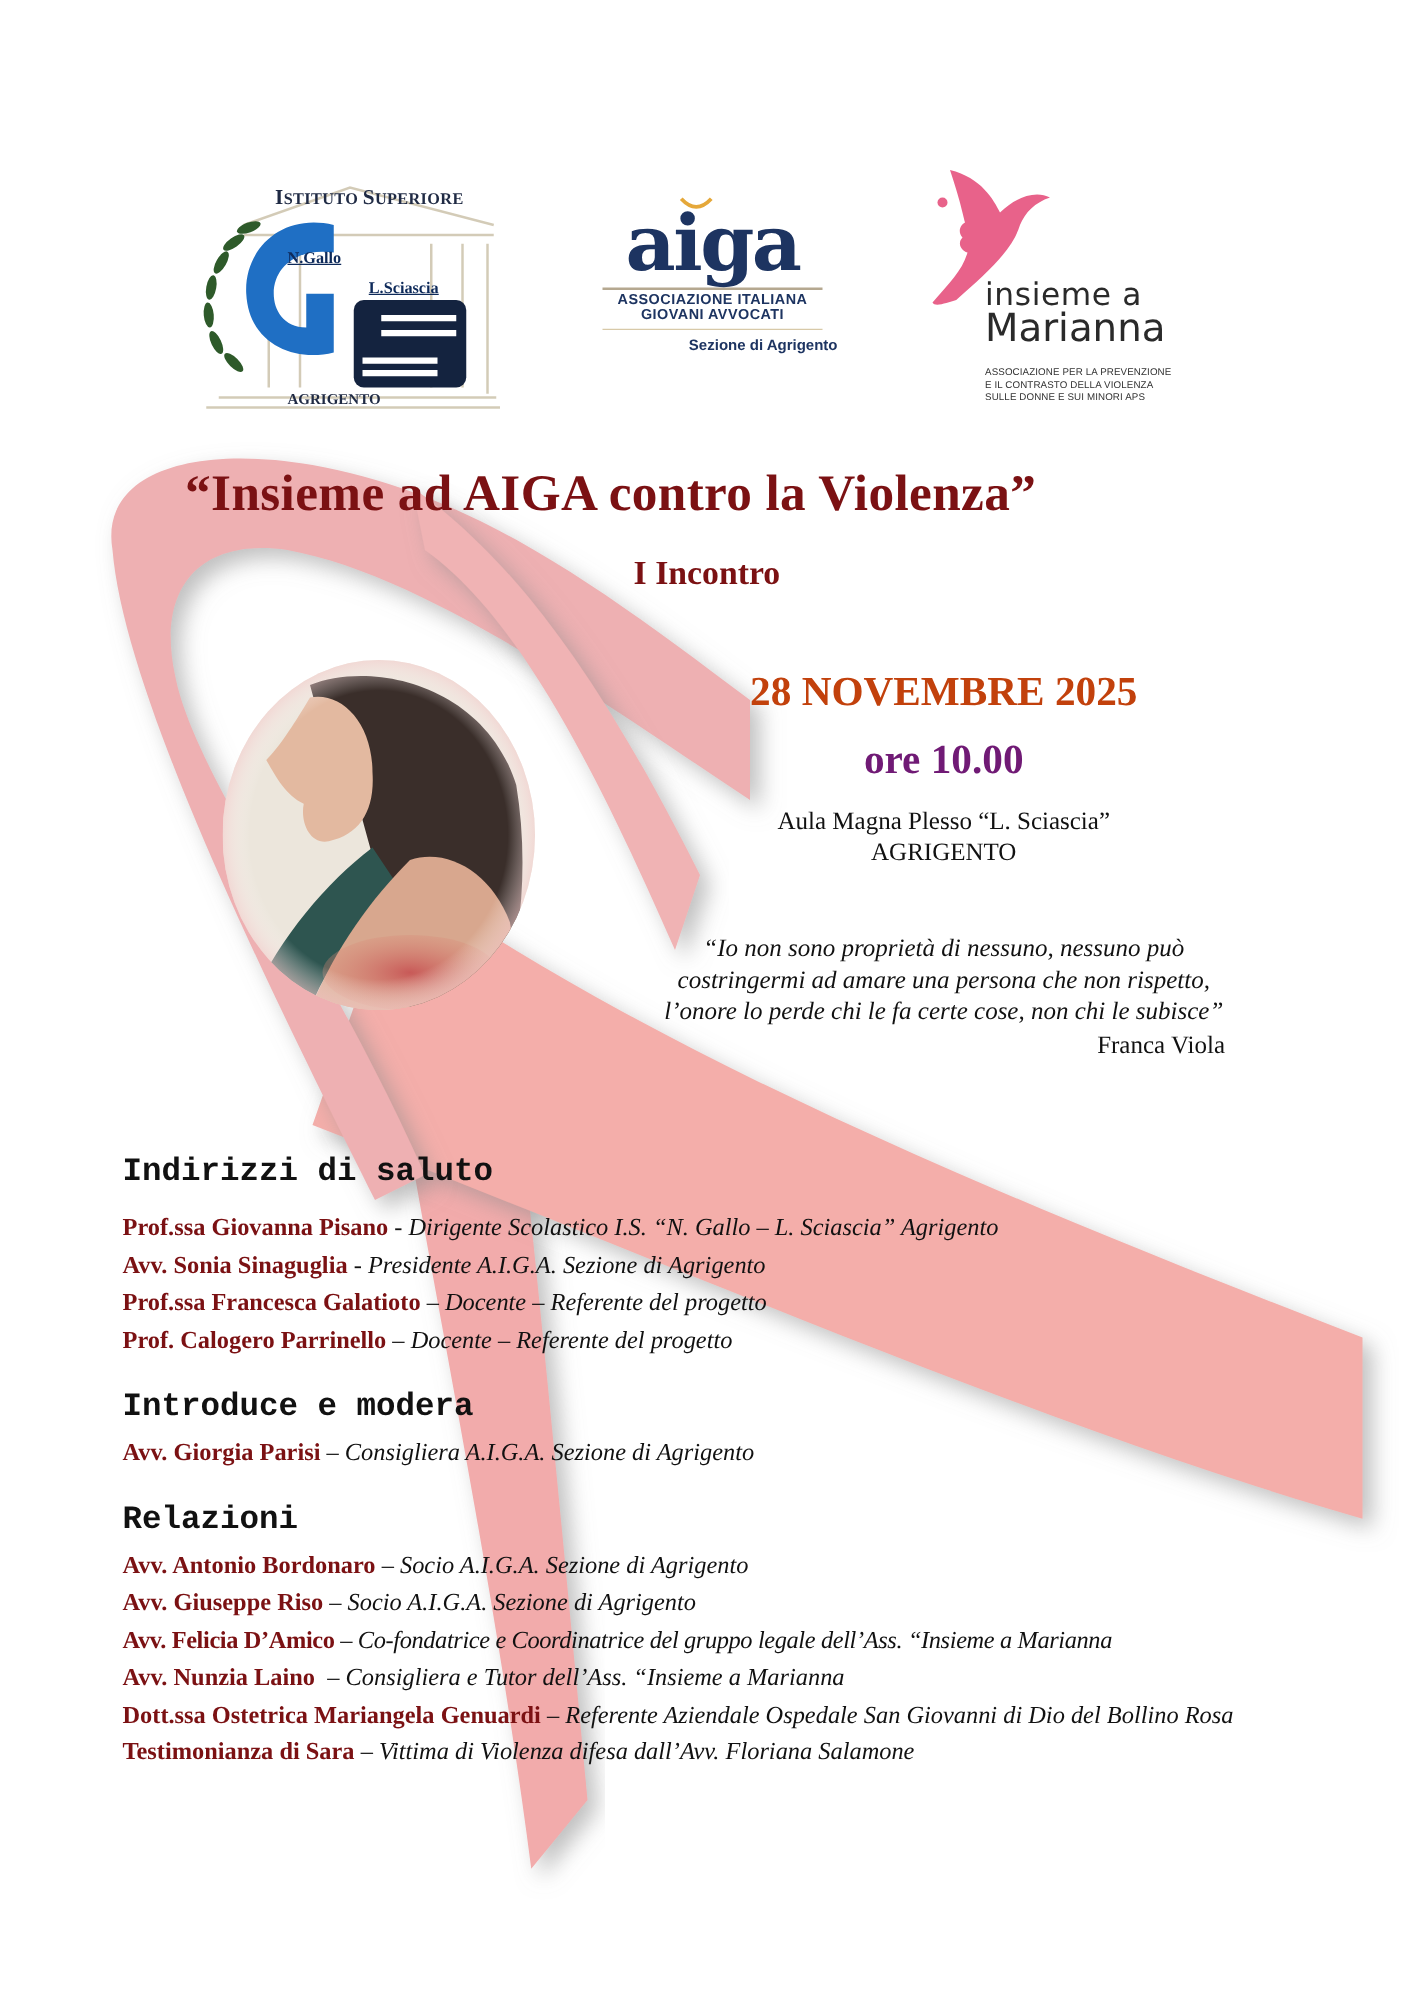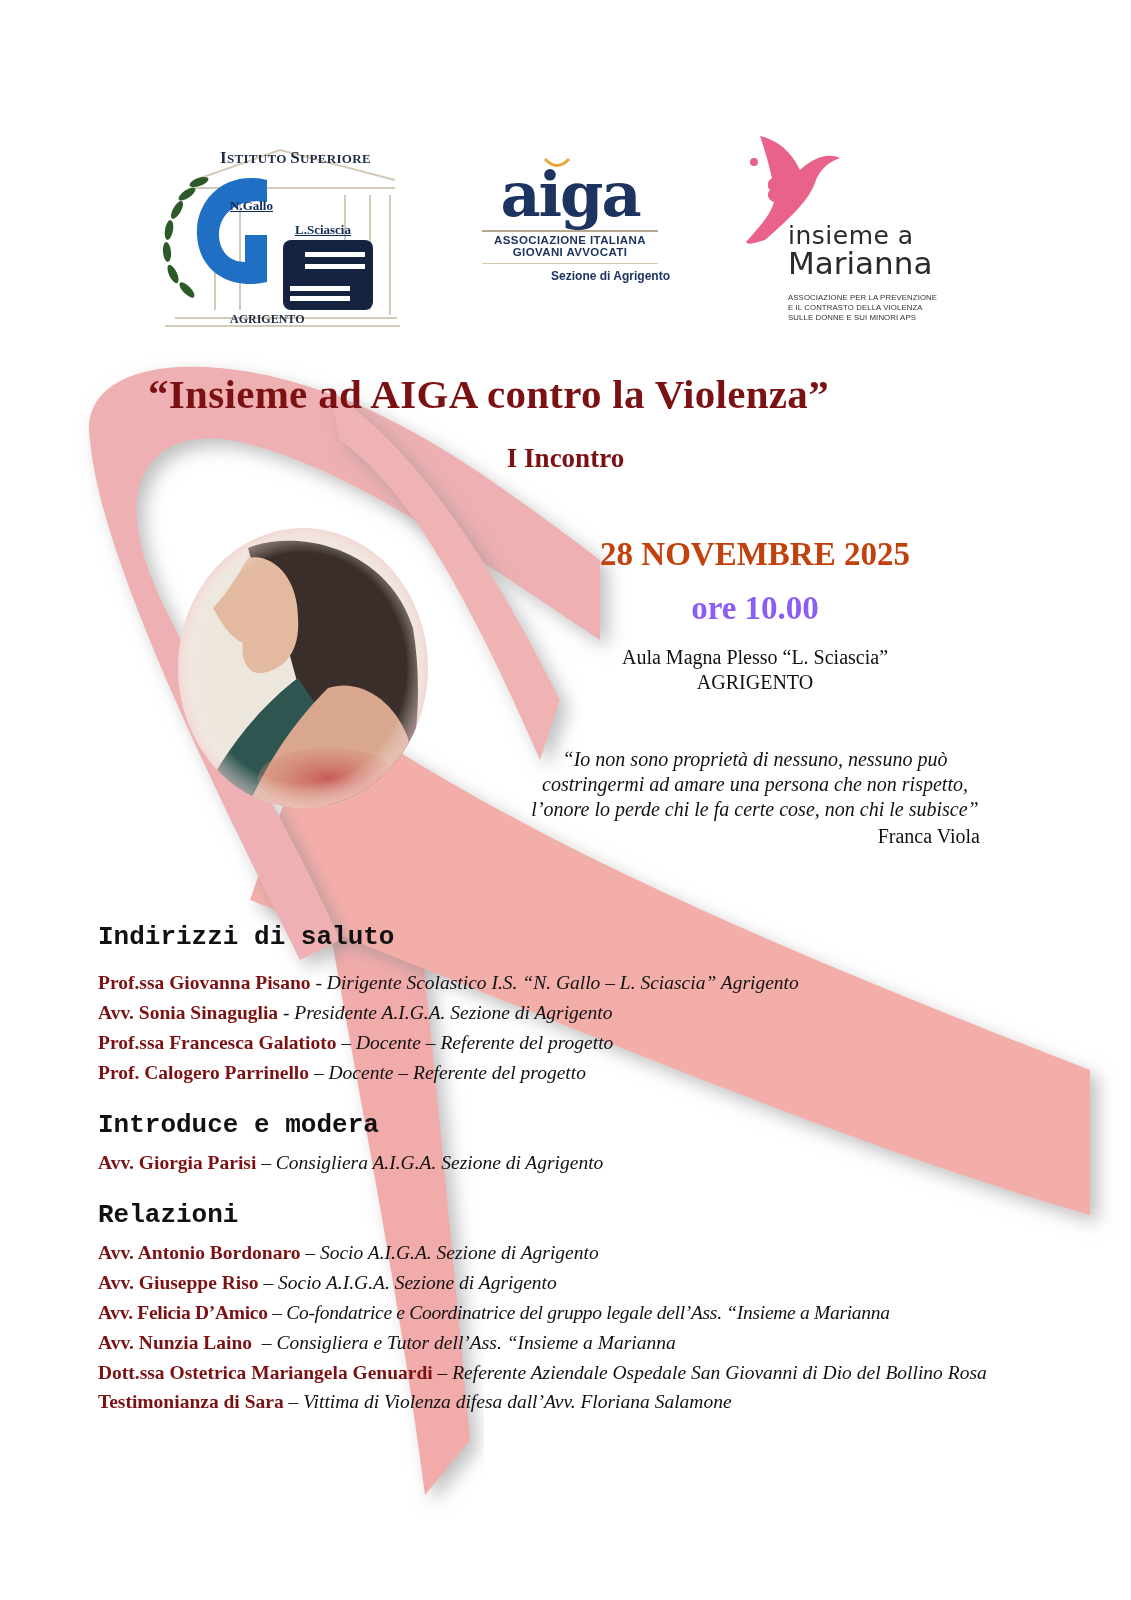--- a/index.html
+++ b/index.html
@@ -27,21 +27,21 @@
   .mar-title2 { position: absolute; left: 48px; top: 118px; font-family: "DejaVu Sans", sans-serif; font-size: 31px; color: #2a2a2a; line-height: 30px; }
   .mar-desc { position: absolute; left: 48px; top: 163px; font-family: "Liberation Sans", sans-serif; font-size: 7.8px; line-height: 10px; color: #333; letter-spacing: 0.1px; }
 
   
   .main-title { left: 0; width: 977px; top: 370px; text-align: center; font-family: "Liberation Serif", serif; font-weight: bold; font-size: 41px; color: #7b1113; letter-spacing: 0.3px; }
   .incontro { left: 0; width: 1131px; top: 443px; text-align: center; font-weight: bold; font-size: 27px; color: #7b1113; }
 
   .photo { left: 178px; top: 528px; width: 250px; height: 280px; border-radius: 50%; overflow: hidden; }
 
   .date { left: 520px; width: 470px; top: 536px; text-align: center; font-weight: bold; font-size: 33px; color: #c2410c; }
-  .time { left: 520px; width: 470px; top: 590px; text-align: center; font-weight: bold; font-size: 33px; color: #8b5cf6; }
+  .time { left: 520px; width: 470px; top: 590px; text-align: center; font-weight: bold; font-size: 33px; color: #701a75; }
   .venue { left: 520px; width: 470px; top: 645px; text-align: center; font-size: 20px; line-height: 25px; color: #111; }
 
   .quote { left: 490px; width: 530px; top: 747px; text-align: center; font-style: italic; font-size: 20px; line-height: 25px; color: #111; }
   .quote-author { left: 800px; width: 180px; top: 825px; text-align: right; font-size: 20px; color: #111; }
 
   
   .program { left: 98px; top: 922px; width: 930px; }
   .sec-title { font-weight: bold; font-size: 26px; color: #111; margin: 0; height: 30px; line-height: 30px; font-family: Liberation Mono, monospace; }
   .sec-gap { height: 14px; }
   .row { font-size: 19.5px; line-height: 30px; margin: 0; }

